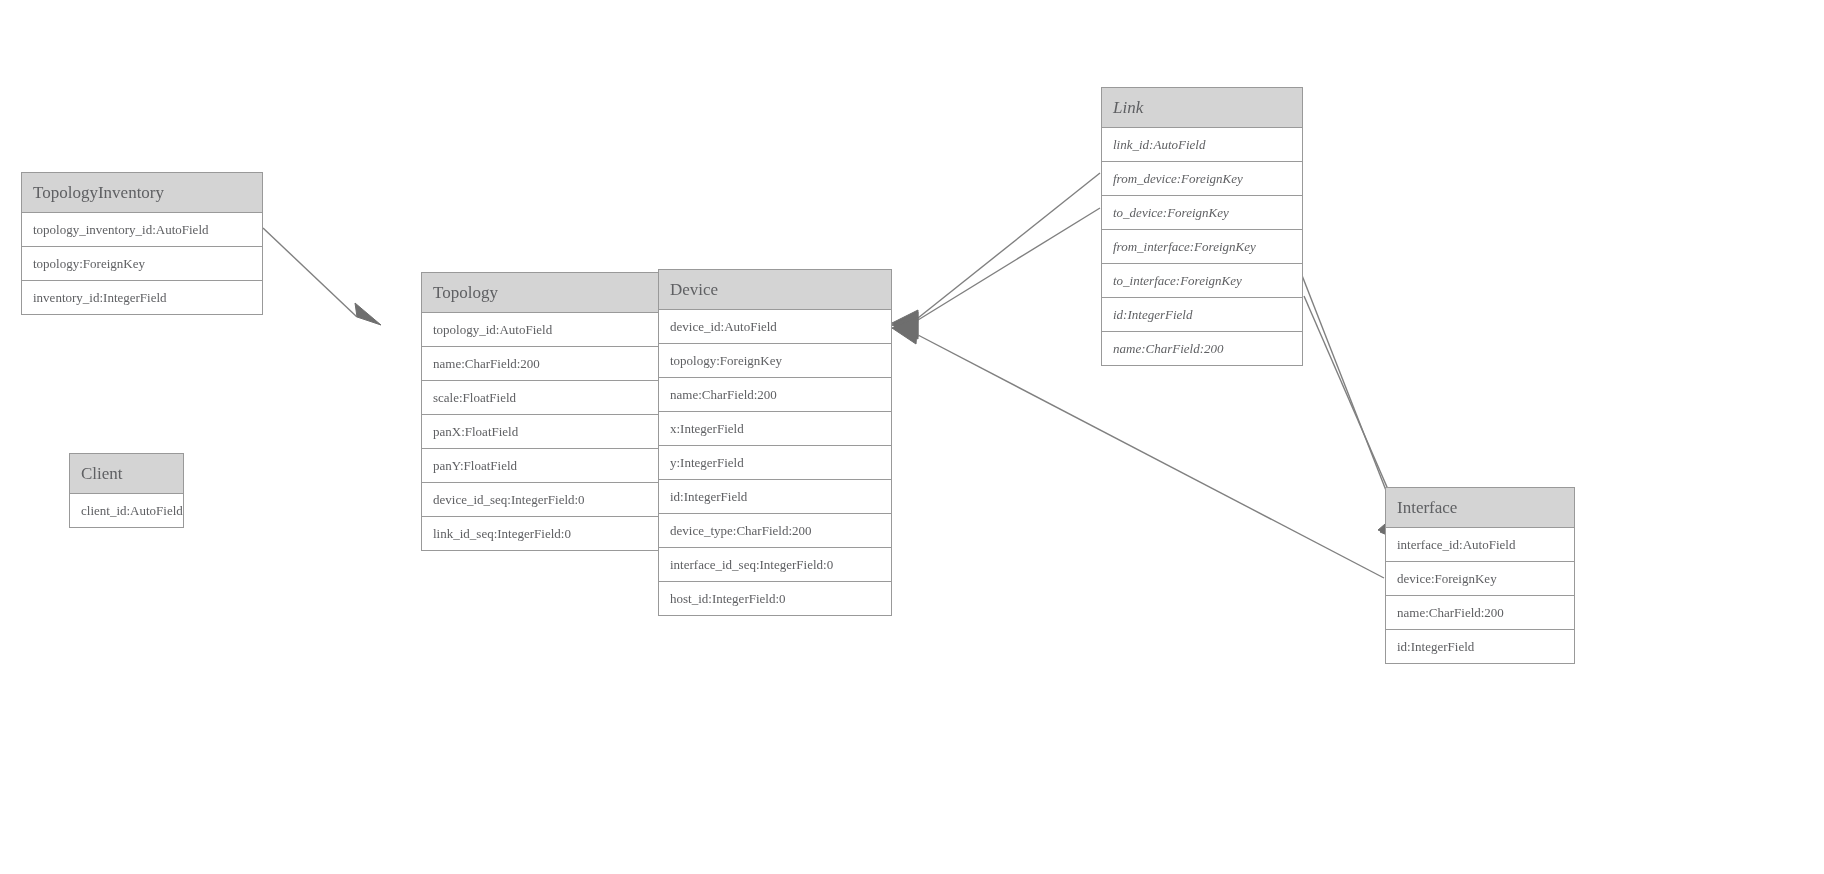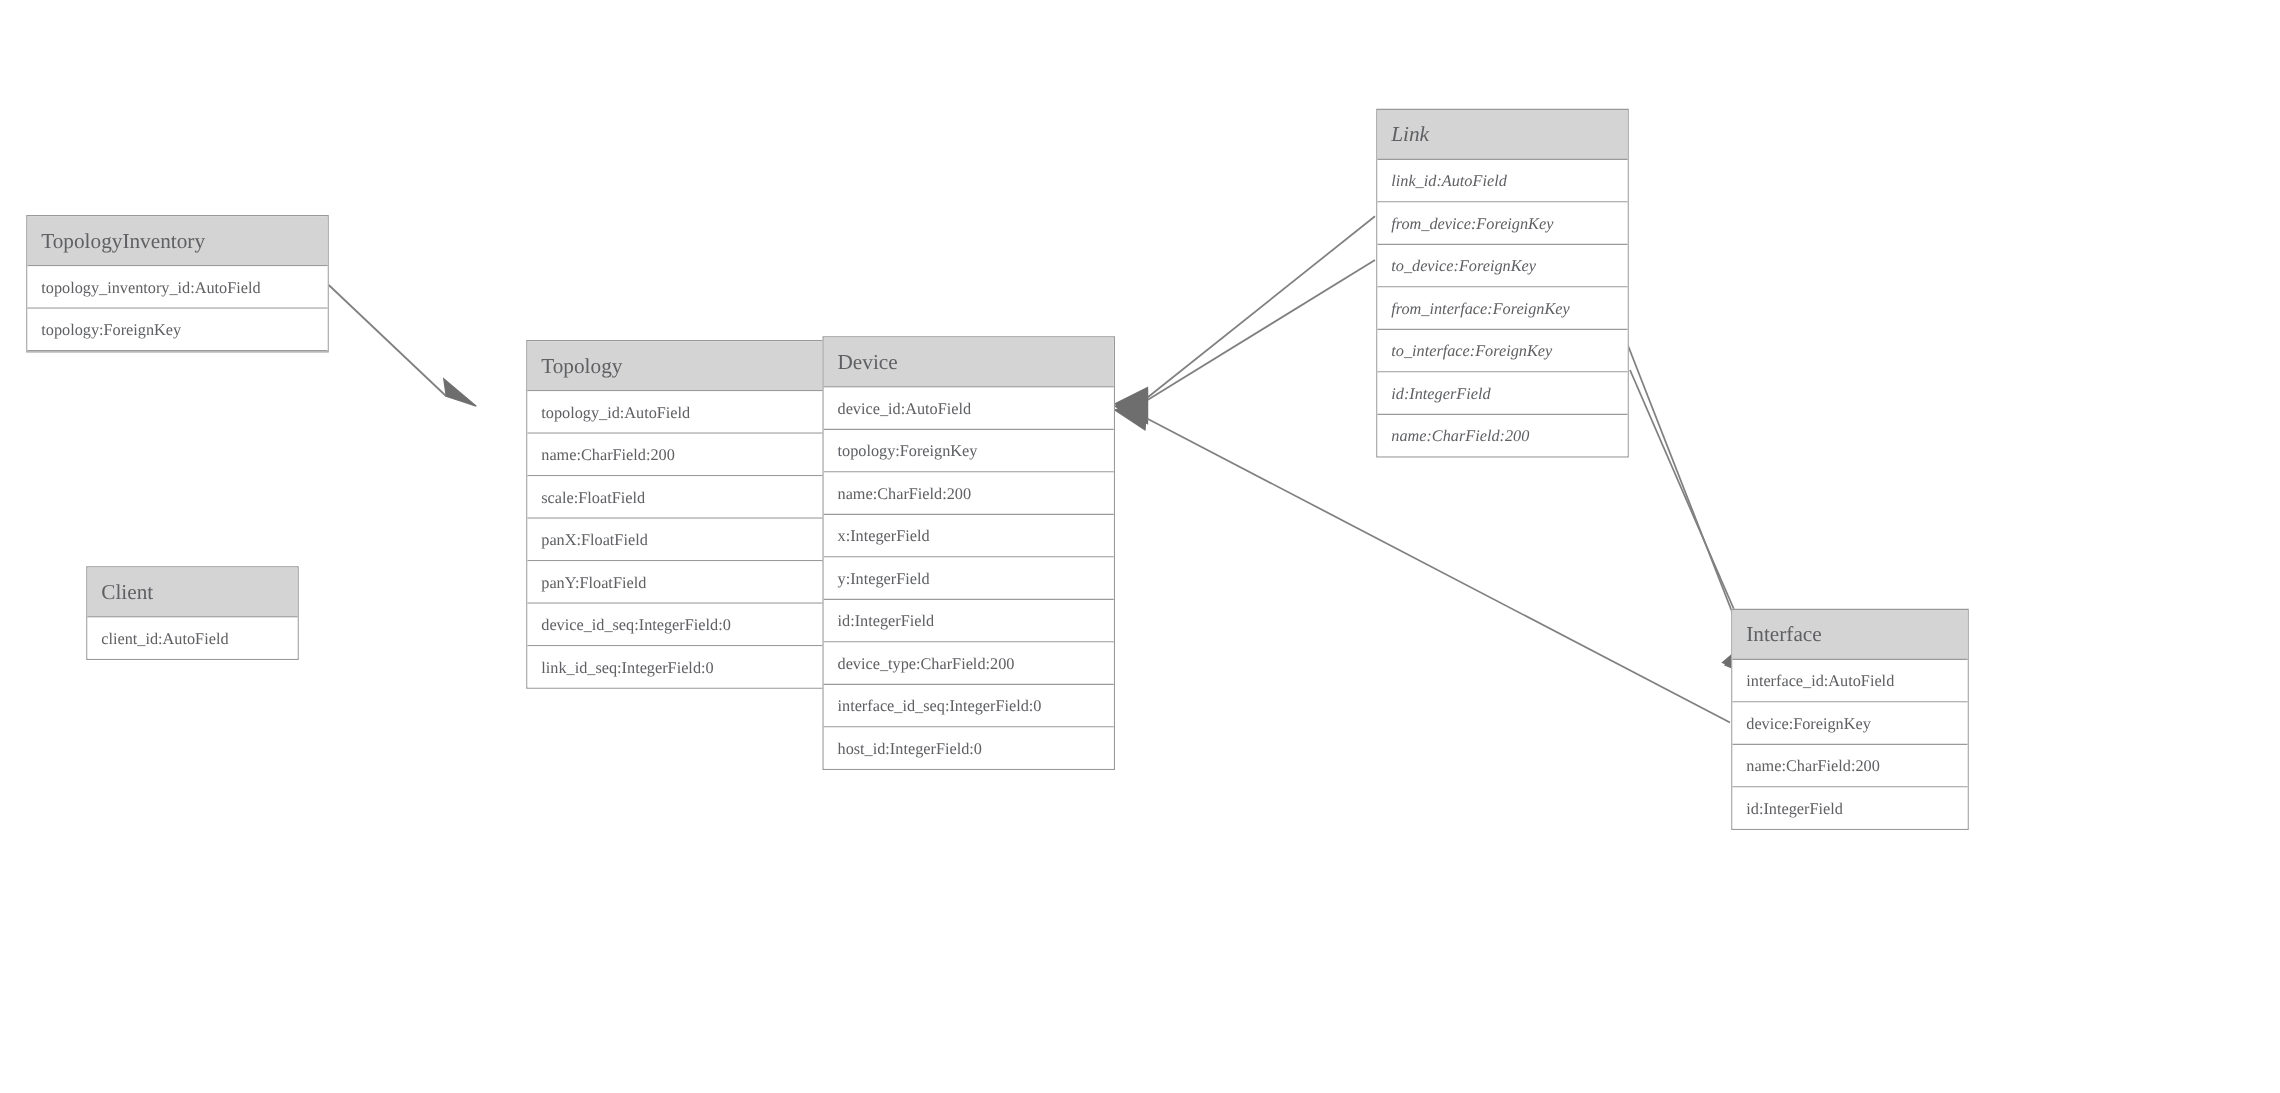--- a/index.html
+++ b/index.html
@@ -88,22 +88,23 @@
         <polyline points="1304,296 1400,517" fill="none" stroke="#808080" stroke-width="1.4"></polyline>
         <polygon points="1406,543 1380,532 1400,514" fill="#6e6e6e" stroke="#6e6e6e" stroke-width="1"></polygon>
       </g>
     </svg>
 
   <div id="entity-layer">
       <div class="entity" style="left: 21px; top: 140px; width: 242px; margin-top: 32px;">
         <div class="entity-header">TopologyInventory</div>
         <div class="entity-field">topology_inventory_id:AutoField</div>
         <div class="entity-field">topology:ForeignKey</div>
+        <div class="entity-field last">inventory_id:IntegerField</div>
       </div>
-      <div class="entity" style="left: 69px; top: 453px; width: 170px;">
+      <div class="entity" style="left: 69px; top: 453px; width: 115px;">
         <div class="entity-header">Client</div>
         <div class="entity-field last">client_id:AutoField</div>
       </div>
       <div class="entity" style="left: 385px; top: 272px; width: 254px; margin-left: 36px;">
         <div class="entity-header">Topology</div>
         <div class="entity-field">topology_id:AutoField</div>
         <div class="entity-field">name:CharField:200</div>
         <div class="entity-field">scale:FloatField</div>
         <div class="entity-field">panX:FloatField</div>
         <div class="entity-field">panY:FloatField</div>

